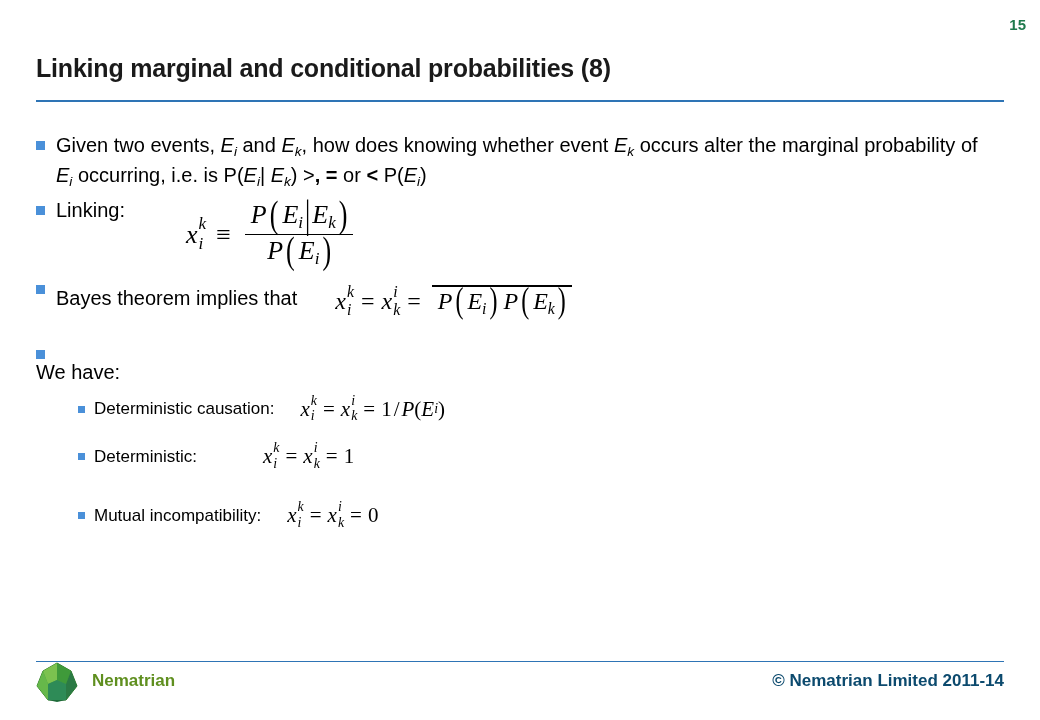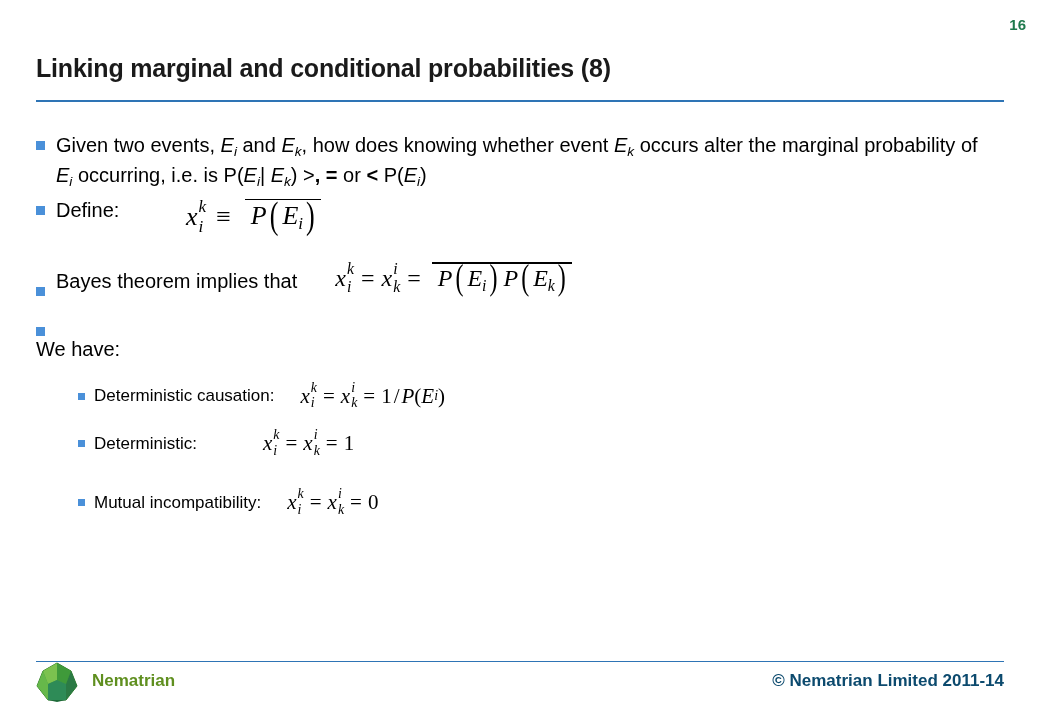--- a/index.html
+++ b/index.html
@@ -212,59 +212,62 @@
     font-size: 17px;
     font-weight: bold;
     color: #0c4a6e;
   }
 </style>
 </head>
 <body>
 
 <div class="slide">
 
-  <div class="slide-number">16</div>
+  <div class="slide-number">15</div>
 
   <div class="header">
     <div class="title">Linking marginal and conditional probabilities (8)</div>
   </div>
   <div class="header-rule"></div>
 
   <div class="content">
 
     <div class="bullet-row" style="">
       <div class="bullet-sq"></div>
       <div class="bullet-text" style="width:930px;">
         <span>Given two events, </span><i>E</i><sub><i>i</i></sub><span> and </span><i>E</i><sub><i>k</i></sub><span>, how does knowing whether event </span><i>E</i><sub><i>k</i></sub><span> occurs alter the marginal probability of </span><i>E</i><sub><i>i</i></sub><span> occurring, i.e. is P(</span><i>E</i><sub><i>i</i></sub><span>| </span><i>E</i><sub><i>k</i></sub><span>) &gt;</span><b>, =</b><span> or </span><b>&lt;</b><span> P(</span><i>E</i><sub><i>i</i></sub><span>)</span>
       </div>
     </div>
 
     <div class="bullet-row" style="margin-bottom:0;">
       <div class="bullet-sq"></div>
-      <div class="bullet-text">Define:</div>
+      <div class="bullet-text">Linking:</div>
     </div>
 
     <div class="eq-define" style="margin-top:-26px;">
       <span class="math">
         <span class="xvar">x</span>
           <span class="xsubsup">
             <span class="up">k</span>
             <span class="dn">i</span>
           </span>
         <span class="roman" style="margin:0 10px;">≡</span>
         <span class="frac">
+          <span class="num">
+            <span>P</span><span class="big-paren" style="margin-left:3px;">(</span><span style="margin-left:4px;">E</span><span class="vsub">i</span><span class="mid-bar">|</span><span>E</span><span class="vsub">k</span><span class="big-paren" style="margin-left:3px;">)</span>
+          </span>
           <span class="bar"></span>
           <span class="den">
             <span>P</span><span class="big-paren" style="margin-left:3px;">(</span><span style="margin-left:4px;">E</span><span class="vsub">i</span><span class="big-paren" style="margin-left:3px;">)</span>
           </span>
         </span>
       </span>
     </div>
 
-    <div class="bullet-row" style="margin-top:26px;align-items:flex-end;">
+    <div class="bullet-row" style="margin-top:14px;align-items:flex-start;">
       <div class="bullet-sq" style="margin-top:0;"></div>
       <div class="bullet-text">Bayes theorem implies that</div>
       <div class="eq-bayes math" style="margin-left:38px;">
         <span class="xvar">x</span>
           <span class="xsubsup">
             <span class="up">k</span>
             <span class="dn">i</span>
           </span>
         <span class="roman" style="margin:0 7px;">=</span>
         <span class="xvar">x</span>
@@ -280,21 +283,21 @@
           </span>
         </span>
       </div>
     </div>
 
     <div class="bullet-row" style="margin-top:22px;flex-direction:column;">
       <div class="bullet-sq"></div>
       <div class="bullet-text">We have:</div>
     </div>
 
-    <div class="bullet-row sub-row" style="margin-top:18px;align-items:center;">
+    <div class="bullet-row sub-row" style="margin-top:8px;align-items:center;">
       <div class="bullet-sq small" style="margin-top:0;"></div>
       <div class="bullet-text sub">Deterministic causation:</div>
       <div class="math" style="margin-left:26px;font-size:21px;">
         <span class="xvar">x</span>
           <span class="xsubsup">
             <span class="up">k</span>
             <span class="dn">i</span>
           </span>
         <span class="roman" style="margin:0 6px;">=</span>
         <span class="xvar">x</span>

